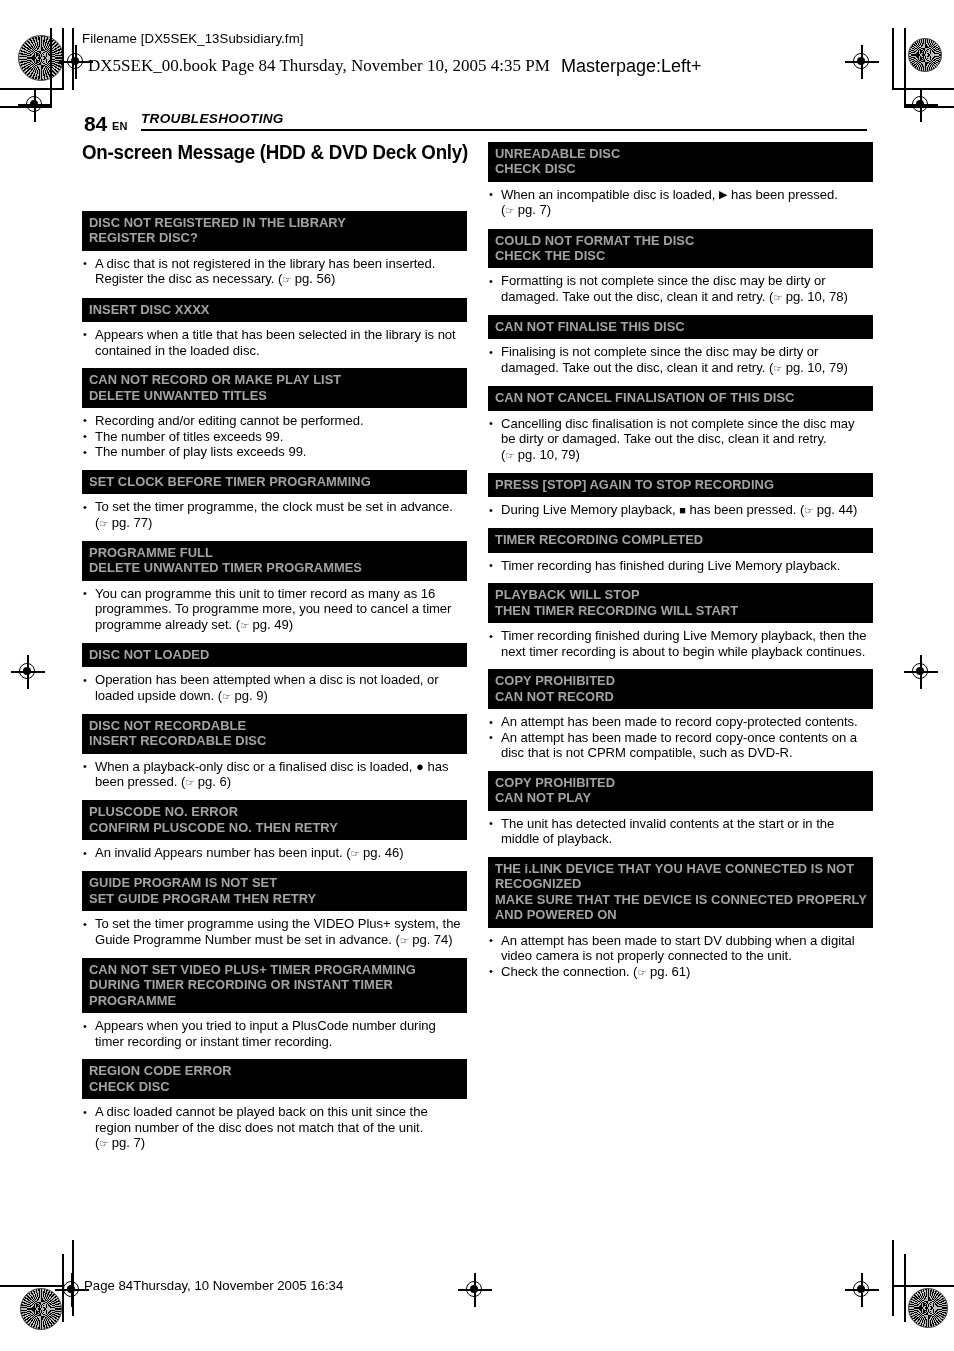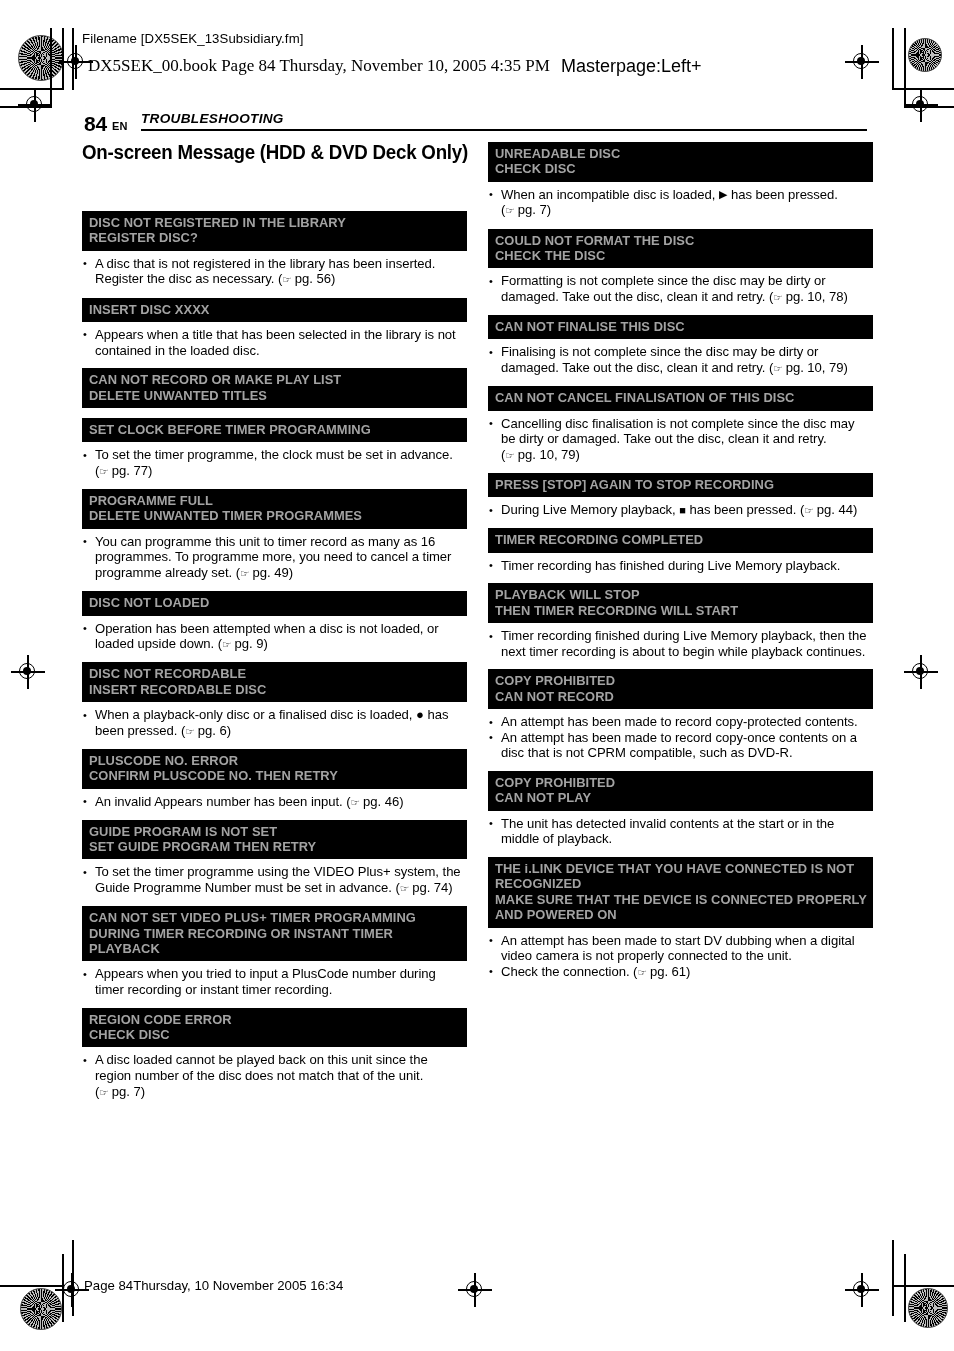--- a/index.html
+++ b/index.html
@@ -303,20 +303,25 @@
         </div>
         <div class="msg-body">
           <div class="bullet-item"><span>Appears when a title that has been selected in the library is not contained in the loaded disc.</span></div>
         </div>
       </div>
       <div class="msg">
         <div class="msg-bar">
           <span class="bar-line">CAN NOT RECORD OR MAKE PLAY LIST</span>
           <span class="bar-line">DELETE UNWANTED TITLES</span>
         </div>
+        <div class="msg-body">
+          <div class="bullet-item"><span>Recording and/or editing cannot be performed.</span></div>
+          <div class="bullet-item"><span>The number of titles exceeds 99.</span></div>
+          <div class="bullet-item"><span>The number of play lists exceeds 99.</span></div>
+        </div>
       </div>
       <div class="msg">
         <div class="msg-bar">
           <span class="bar-line">SET CLOCK BEFORE TIMER PROGRAMMING</span>
         </div>
         <div class="msg-body">
           <div class="bullet-item"><span>To set the timer programme, the clock must be set in advance. (</span><span class="ref"><span class="ref-hand">☞</span> <span>pg. 77</span></span><span>)</span></div>
         </div>
       </div>
       <div class="msg">
@@ -360,21 +365,21 @@
           <span class="bar-line">SET GUIDE PROGRAM THEN RETRY</span>
         </div>
         <div class="msg-body">
           <div class="bullet-item"><span>To set the timer programme using the VIDEO Plus+ system, the Guide Programme Number must be set in advance. (</span><span class="ref"><span class="ref-hand">☞</span> <span>pg. 74</span></span><span>)</span></div>
         </div>
       </div>
       <div class="msg">
         <div class="msg-bar">
           <span class="bar-line">CAN NOT SET VIDEO PLUS+ TIMER PROGRAMMING</span>
           <span class="bar-line">DURING TIMER RECORDING OR INSTANT TIMER</span>
-          <span class="bar-line">PLAYBACK</span>
+          <span class="bar-line">PROGRAMME</span>
         </div>
         <div class="msg-body">
           <div class="bullet-item"><span>Appears when you tried to input a PlusCode number during timer recording or instant timer recording.</span></div>
         </div>
       </div>
       <div class="msg">
         <div class="msg-bar">
           <span class="bar-line">REGION CODE ERROR</span>
           <span class="bar-line">CHECK DISC</span>
         </div>

